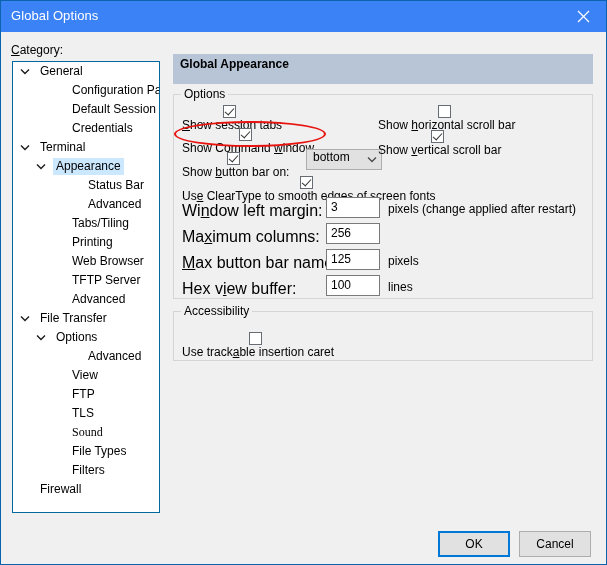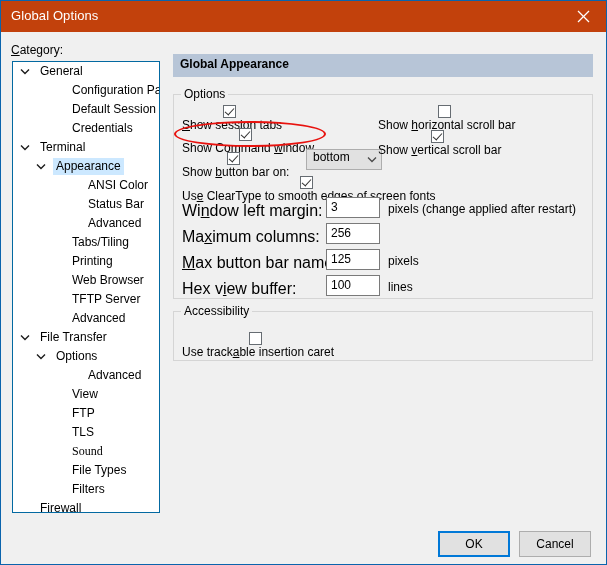--- a/index.html
+++ b/index.html
@@ -24,21 +24,21 @@
     box-sizing: border-box;
     border: 1px solid #0a64ad;
     background: #f0f0f0;
   }
   
   .titlebar {
     position: absolute;
     left: 0; top: 0;
     width: 605px;
     height: 31px;
-    background: #c2410c;
+    background: #3b82f6;
     color: #ffffff;
   }
   .titlebar-text {
     position: absolute;
     left: 10px;
     top: 7px;
     font-size: 13px;
     letter-spacing: 0.1px;
     color: #ffffff;
   }
@@ -97,21 +97,21 @@
     display: flex;
     align-items: center;
     justify-content: center;
   }
   .chev svg { display:block; }
   .page-header {
     position: absolute;
     left: 172px;
     top: 53px;
     width: 420px;
-    height: 23px;
+    height: 30px;
     background: #b7c5d7;
     box-sizing: border-box;
   }
   .page-header span {
     position: absolute;
     left: 7px;
     top: 3px;
     font-weight: bold;
     font-size: 12px;
     color: #000;
@@ -288,21 +288,20 @@
       <div class="tree-row"><span class="chev" style="left: 4px;">
           <svg width="10" height="7" viewBox="0 0 10 7">
             <polyline points="1,1.5 5,5.5 9,1.5" fill="none" stroke="#1c1c1c" stroke-width="1.4"></polyline>
           </svg>
         </span><span class="tree-label" style="margin-left: 24px;">Terminal</span></div>
       <div class="tree-row selected"><span class="chev" style="left: 20px;">
           <svg width="10" height="7" viewBox="0 0 10 7">
             <polyline points="1,1.5 5,5.5 9,1.5" fill="none" stroke="#1c1c1c" stroke-width="1.4"></polyline>
           </svg>
         </span><span class="tree-label" style="margin-left: 40px;">Appearance</span></div>
-      <div class="tree-row"><span class="tree-label" style="margin-left: 72px;">ANSI Color</span></div>
       <div class="tree-row"><span class="tree-label" style="margin-left: 72px;">Status Bar</span></div>
       <div class="tree-row"><span class="tree-label" style="margin-left: 72px;">Advanced</span></div>
       <div class="tree-row"><span class="tree-label" style="margin-left: 56px;">Tabs/Tiling</span></div>
       <div class="tree-row"><span class="tree-label" style="margin-left: 56px;">Printing</span></div>
       <div class="tree-row"><span class="tree-label" style="margin-left: 56px;">Web Browser</span></div>
       <div class="tree-row"><span class="tree-label" style="margin-left: 56px;">TFTP Server</span></div>
       <div class="tree-row"><span class="tree-label" style="margin-left: 56px;">Advanced</span></div>
       <div class="tree-row"><span class="chev" style="left: 4px;">
           <svg width="10" height="7" viewBox="0 0 10 7">
             <polyline points="1,1.5 5,5.5 9,1.5" fill="none" stroke="#1c1c1c" stroke-width="1.4"></polyline>

